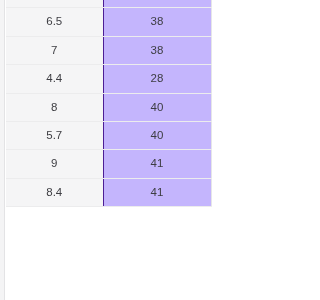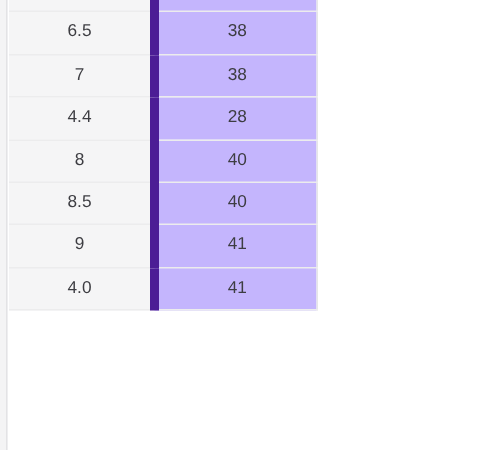--- a/index.html
+++ b/index.html
@@ -57,21 +57,21 @@
 
   table.size-table td {
     height: 27.4px;
     padding: 0;
     text-align: center;
     vertical-align: middle;
     font-size: 11.5px;
     line-height: 27.4px;
     color: #3d3d42;
     border-bottom: 1px solid #ececed;
-    border-right: 6px solid #4c1d95;
+    border-right: 1px solid #4c1d95;
     white-space: nowrap;
   }
 
   table.size-table td.col-us {
     background: #f5f5f6;
   }
 
   table.size-table td.col-eu {
     background: #c4b5fd;
   }
@@ -108,28 +108,28 @@
           </tr>
           <tr>
             <td class="col-us">4.4</td>
             <td class="col-eu">28</td>
           </tr>
           <tr>
             <td class="col-us">8</td>
             <td class="col-eu">40</td>
           </tr>
           <tr>
-            <td class="col-us">8.5</td>
+            <td class="col-us">5.7</td>
             <td class="col-eu">40</td>
           </tr>
           <tr>
             <td class="col-us">9</td>
             <td class="col-eu">41</td>
           </tr>
           <tr>
-            <td class="col-us">4.0</td>
+            <td class="col-us">8.4</td>
             <td class="col-eu">41</td>
           </tr>
         </tbody>
     </table>
   </div>
 
 </div>
 
 </body></html>

